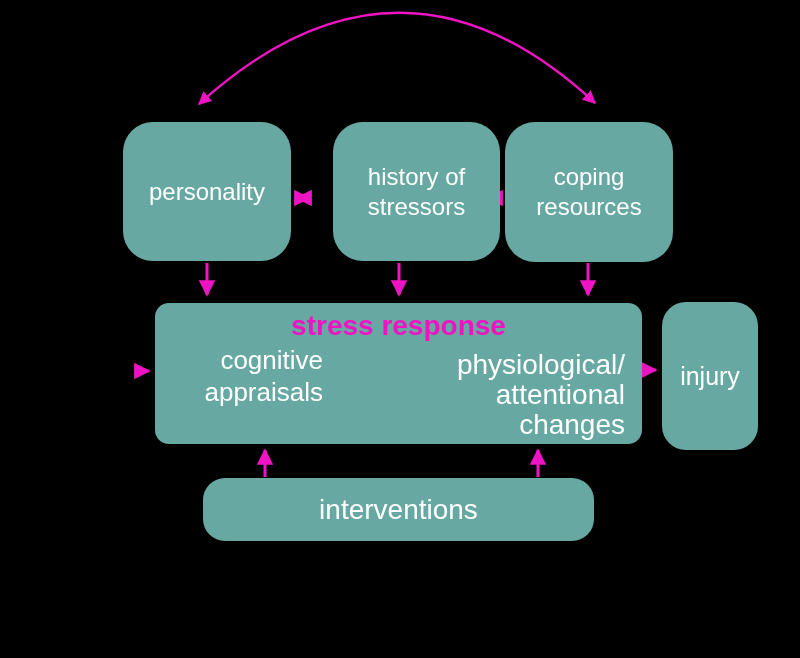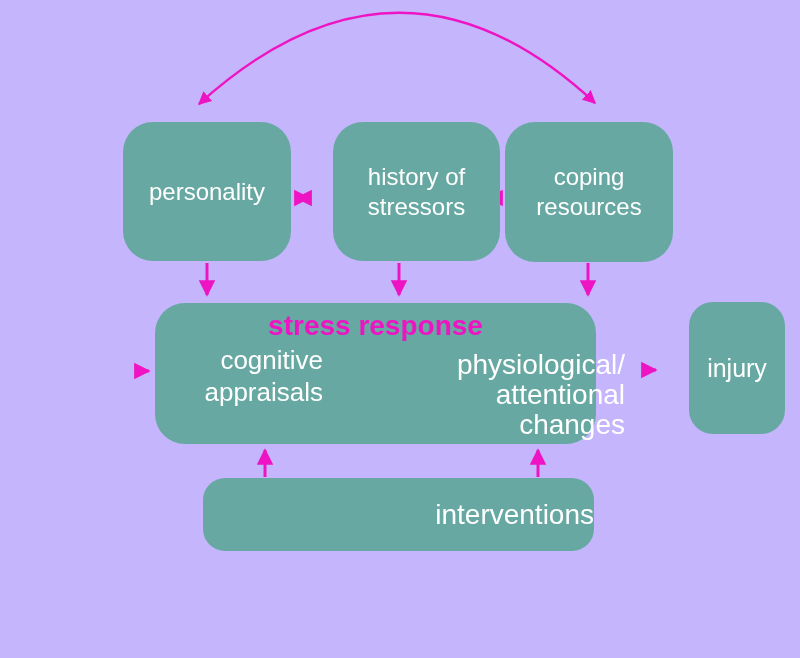--- a/index.html
+++ b/index.html
@@ -3,21 +3,21 @@
 <meta charset="utf-8">
 <style>
   html,body{margin:0;padding:0;}
   body{
     font-family:"Liberation Sans", sans-serif;
     background:#e5ebe8;
   }
   .canvas{
     position:relative;
     width:800px;height:658px;
-    background:#c4b5fd;
+    background:#000000;
     overflow:hidden;
   }
   .box{
     position:absolute;
     background:#67a9a2;
     color:#ffffff;
     display:flex;
     align-items:center;
     justify-content:center;
     text-align:center;
@@ -26,30 +26,30 @@
   }
   .box-top{border-radius:30px;width:168px;height:139px;top:122px;font-size:24px;line-height:30px;}
   #box-personality{left:123px;}
   #box-history{left:333px;width:167px;}
   #box-coping{left:505px;height:140px;}
   #box-situation{
     left:37px;top:302px;width:99px;height:140px;
     border-radius:24px;font-size:17px;line-height:20.5px;
   }
   #box-stress{
-    left:155px;top:303px;width:441px;height:141px;
-    border-radius:30px;
+    left:155px;top:303px;width:487px;height:141px;
+    border-radius:14px;
   }
   #box-injury{
-    left:662px;top:302px;width:96px;height:132px;
-    border-radius:24px;font-size:25px;margin-left:27px;
+    left:662px;top:302px;width:96px;height:148px;
+    border-radius:24px;font-size:25px;
   }
   #box-interventions{
-    left:203px;top:478px;width:391px;height:73px;
-    border-radius:22px;font-size:28px;justify-content:flex-end;
+    left:203px;top:478px;width:391px;height:63px;
+    border-radius:22px;font-size:28px;
   }
   .stress-title{
     position:absolute;top:7px;left:0;right:0;
     text-align:center;
     color:#ee14c3;
     font-size:28px;
     font-weight:bold;
   }
   .stress-sub{
     position:absolute;

